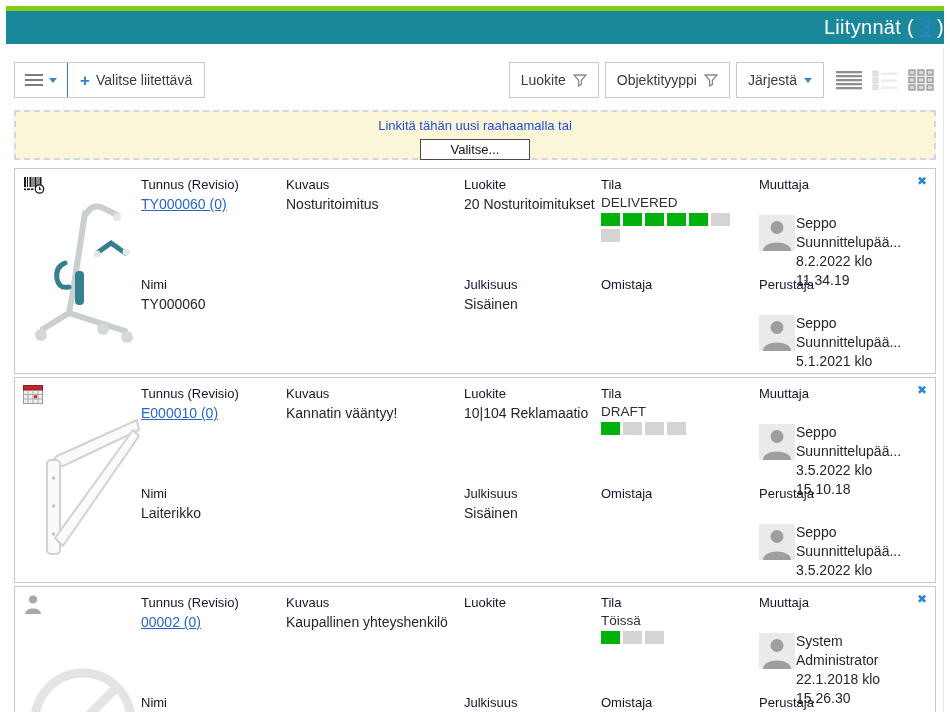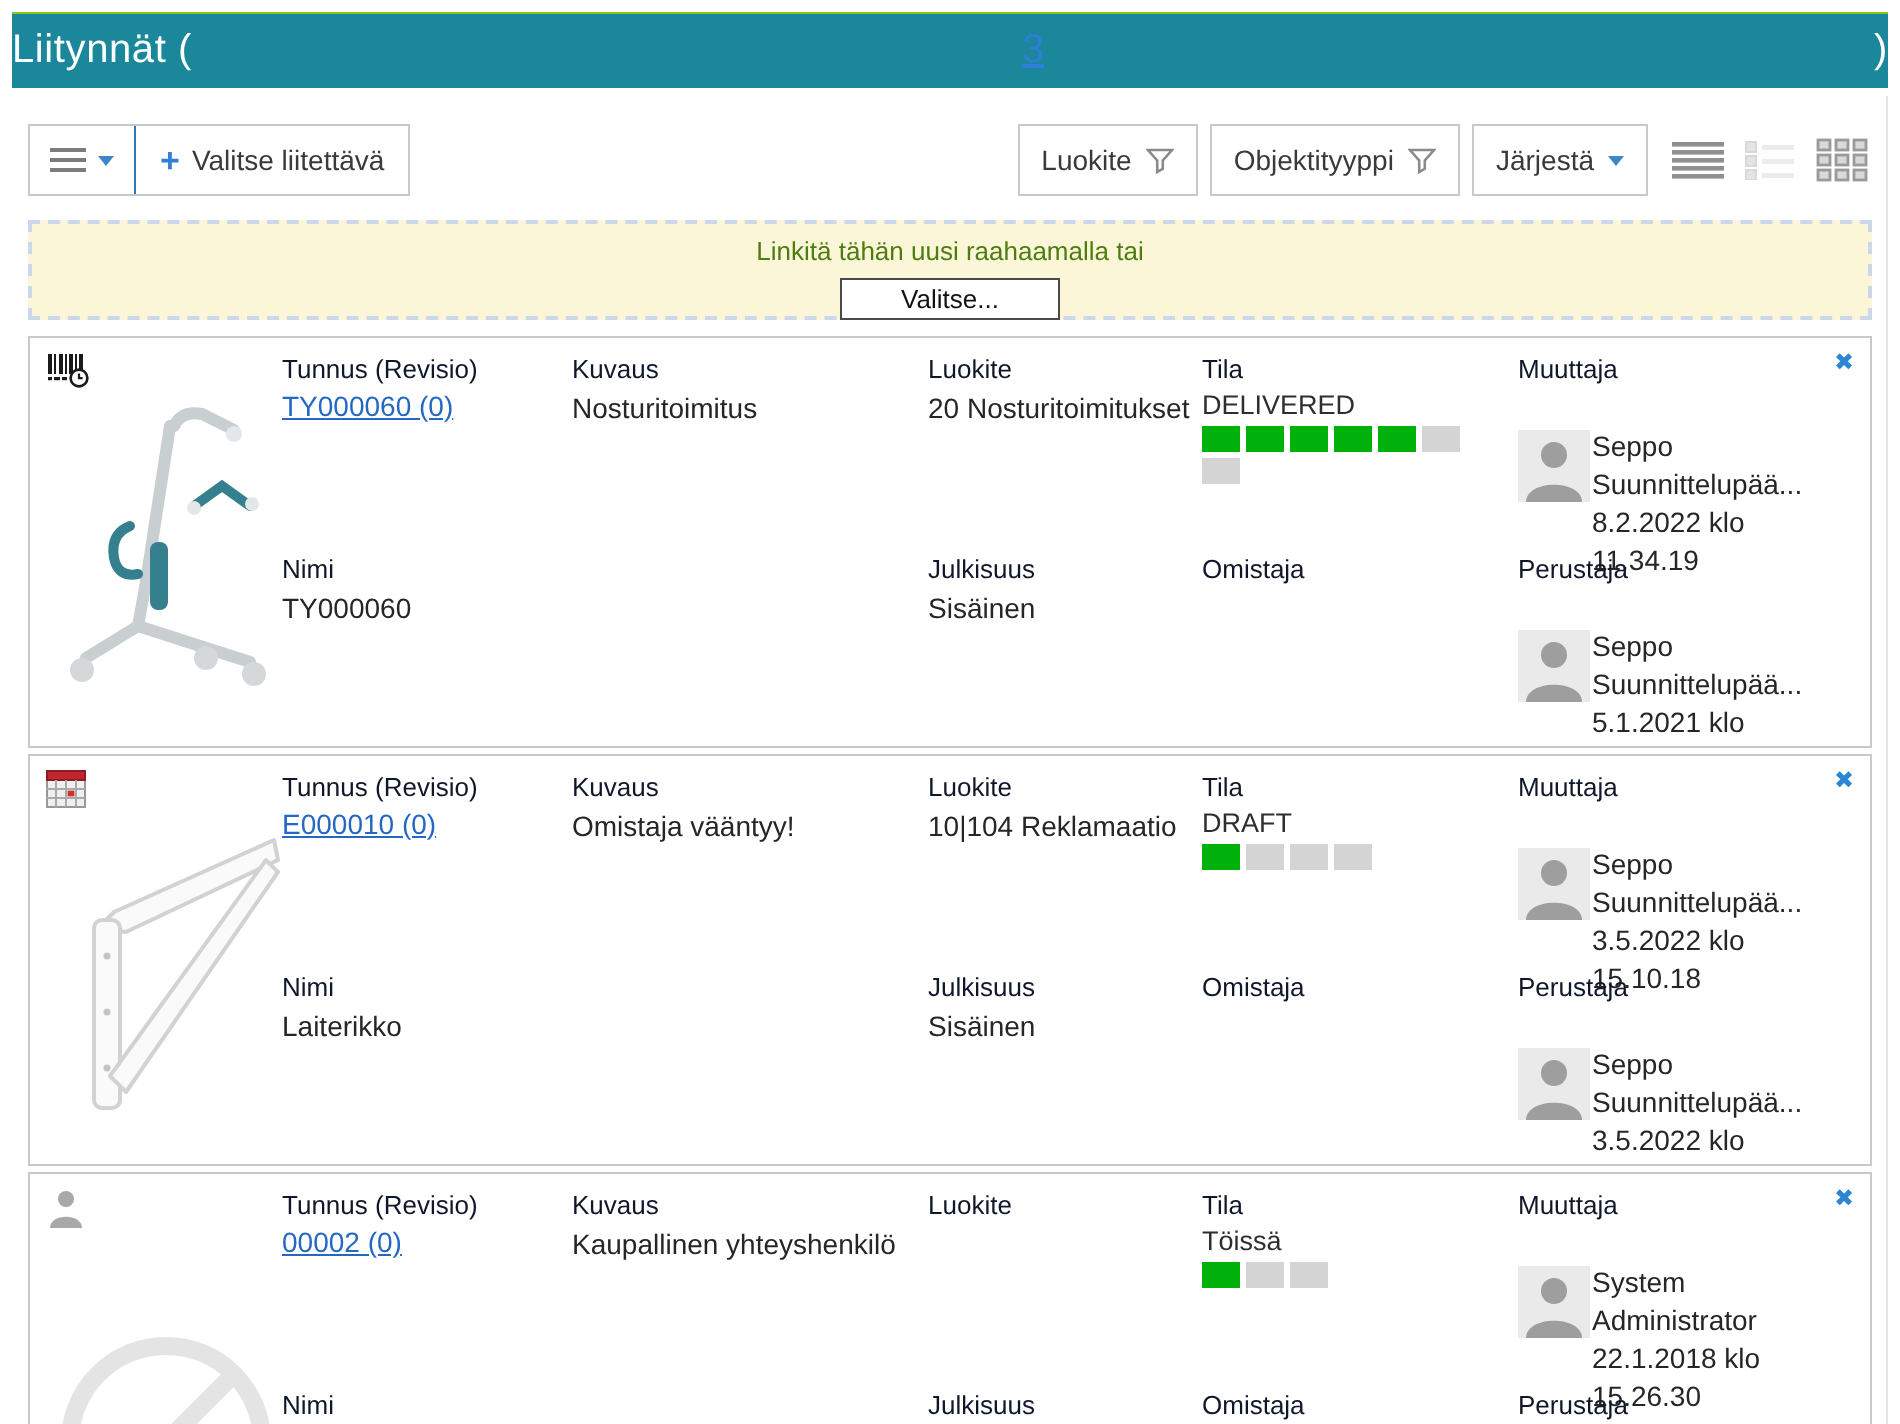--- a/index.html
+++ b/index.html
@@ -2,22 +2,22 @@
 <html><head>
 <meta charset="utf-8">
 <style>
   * { margin:0; padding:0; box-sizing:border-box; }
   html,body { width:950px; height:712px; overflow:hidden; background:#fff;
     font-family:"Liberation Sans","DejaVu Sans",sans-serif; }
   #app { position:relative; width:950px; height:712px; background:#fff; }
 
   
   .hdr { position:absolute; left:6px; top:6px; right:6px; height:38px;
-    background:#1b879b; border-top:1px solid #84cc16;
-    display:flex; align-items:center; justify-content:space-between; }
+    background:#1b879b; border-top:5px solid #84cc16;
+    display:flex; align-items:center; justify-content:flex-end; }
   .hdr-title { color:#fff; font-size:20px; font-weight:300; letter-spacing:.3px; }
   .hdr-count { color:#2f7fd8; text-decoration:underline; font-size:20px; margin:0 6px; cursor:pointer; }
 
   
   .toolbar { position:absolute; left:14px; top:62px; width:922px; height:36px;
     display:flex; align-items:center; }
   .grp-left { display:flex; align-items:stretch; border:1px solid #c9c9c9; height:36px; background:#fff; }
   .menu-btn { display:flex; align-items:center; gap:6px; padding:0 10px; cursor:pointer; }
   .ham { display:inline-block; width:18px; }
   .ham div { height:2px; background:#7c7c7c; margin:3px 0; }
@@ -29,21 +29,21 @@
   .plus { color:#2f80d6; font-size:17px; font-weight:bold; line-height:1; }
   .spacer { flex:1; }
   .tb-btn { display:flex; align-items:center; gap:7px; height:36px; padding:0 11px; margin-left:6px;
     background:#fff; border:1px solid #c9c9c9; font-size:14px; color:#3a3a3a; cursor:pointer; font-family:inherit; }
   .view-icons { display:flex; align-items:center; gap:6px; margin-left:10px; }
   .view-ic { background:none; border:none; padding:2px; cursor:pointer; line-height:0; }
 
   
   .dropzone { position:absolute; left:14px; top:110px; width:922px; height:50px;
     background:#fcf6d9; border:2px dashed #ccd7ea; text-align:center; padding-top:6px; }
-  .dz-text { font-size:13px; color:#4d7c0f; }
+  .dz-text { font-size:13px; color:#1d4ed8; }
   .dz-btn { margin-top:6px; background:#fff; border:1px solid #4a4a4a; padding:2px 30px;
     font-size:13px; color:#111; cursor:pointer; font-family:inherit; }
 
   
   .cards { position:absolute; left:14px; top:168px; width:922px; }
   .card { position:relative; height:206px; margin-bottom:3px; background:#fff; border:1px solid #c9c9c9; overflow:hidden; }
   .thumb-zone { position:absolute; left:0; top:0; width:126px; height:100%; }
   .type-icon { position:absolute; left:8px; top:7px; line-height:0; }
   .thumb { position:absolute; left:10px; top:22px; width:116px; height:184px; line-height:0; }
 
@@ -301,21 +301,21 @@
                 <circle cx="28.5" cy="106" r="1.8"></circle>
                 <circle cx="28.5" cy="134" r="1.8"></circle>
             </g>
           </svg>
         </div>
       </div>
       <div class="f c1 r1"><div class="lbl">Tunnus (Revisio)</div>
         <a href="#" class="link">E000010 (0)</a></div>
       <div class="f c2 r1">
           <div class="lbl">Kuvaus</div>
-        <div class="val">Omistaja vääntyy!</div>
+        <div class="val">Kannatin vääntyy!</div>
         </div>
       <div class="f c3 r1">
           <div class="lbl">Luokite</div>
         <div class="val">10|104 Reklamaatio</div>
         </div>
       <div class="f c4 r1">
           <div class="lbl">Tila</div>
         <div class="status-txt">DRAFT</div>
         <div class="blocks">
             <div class="bk-g"></div>

